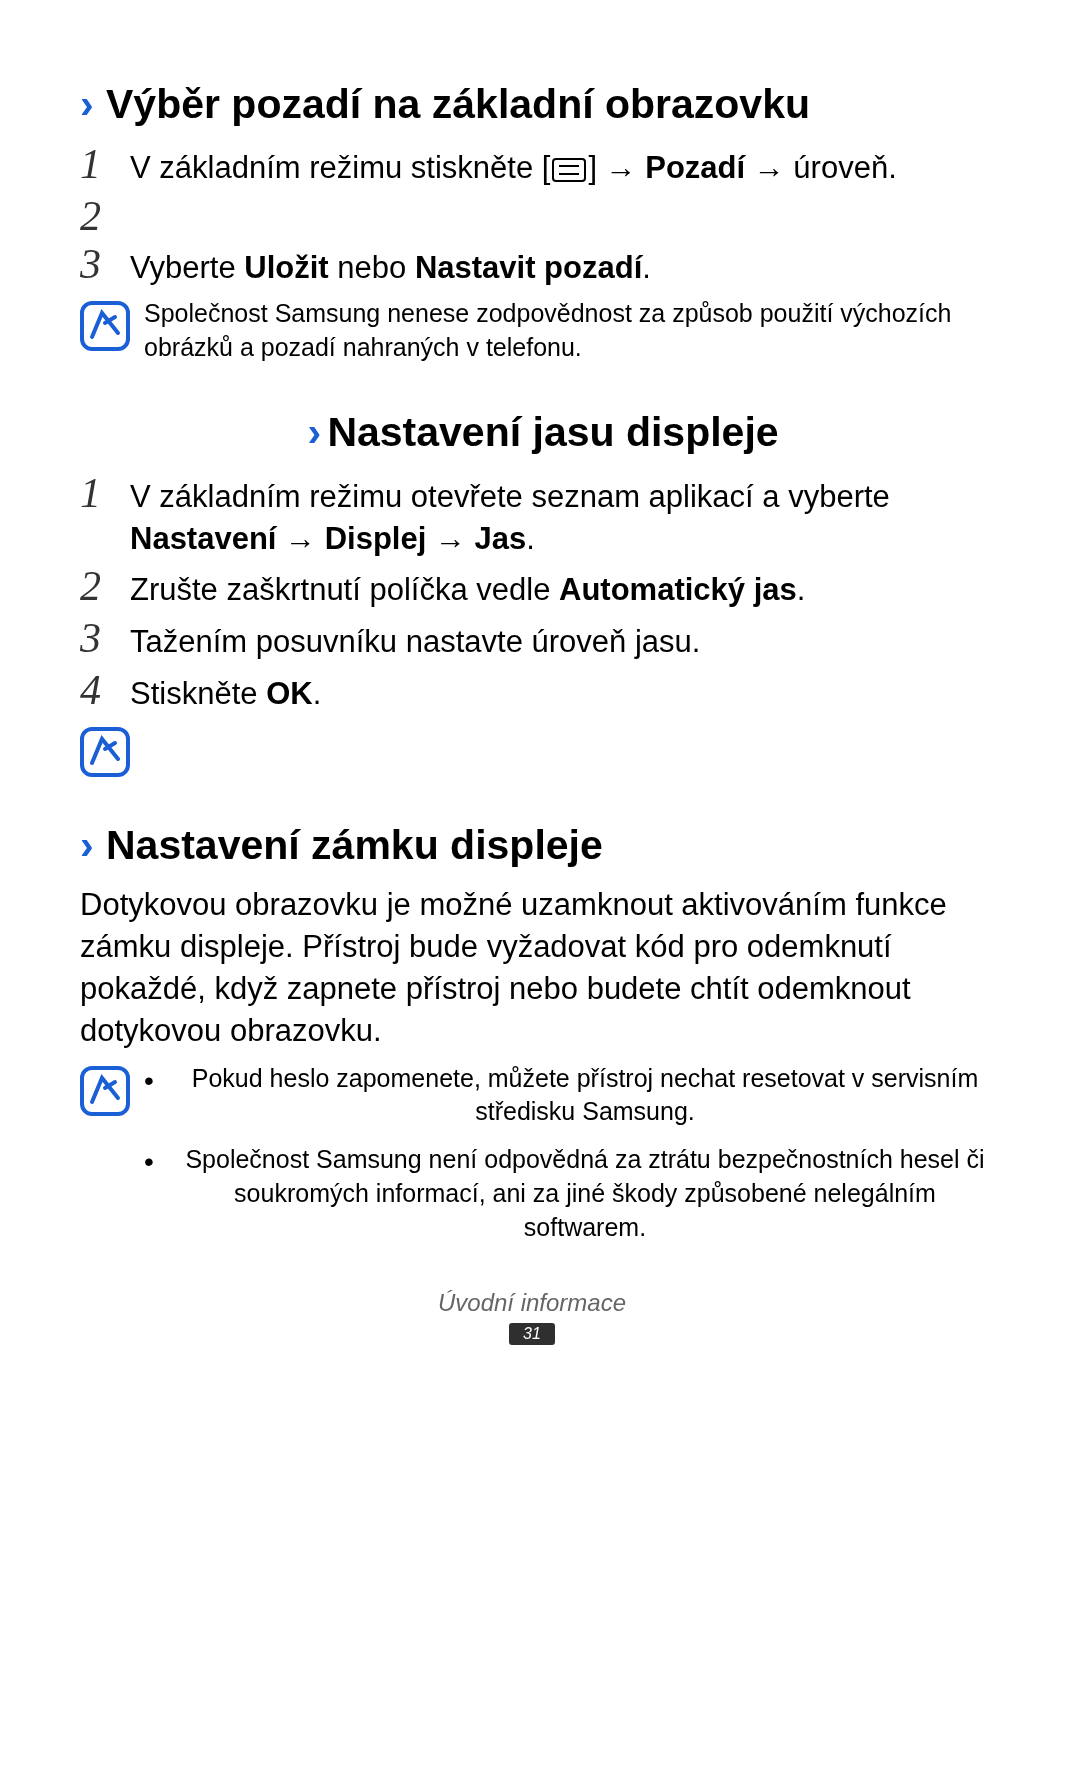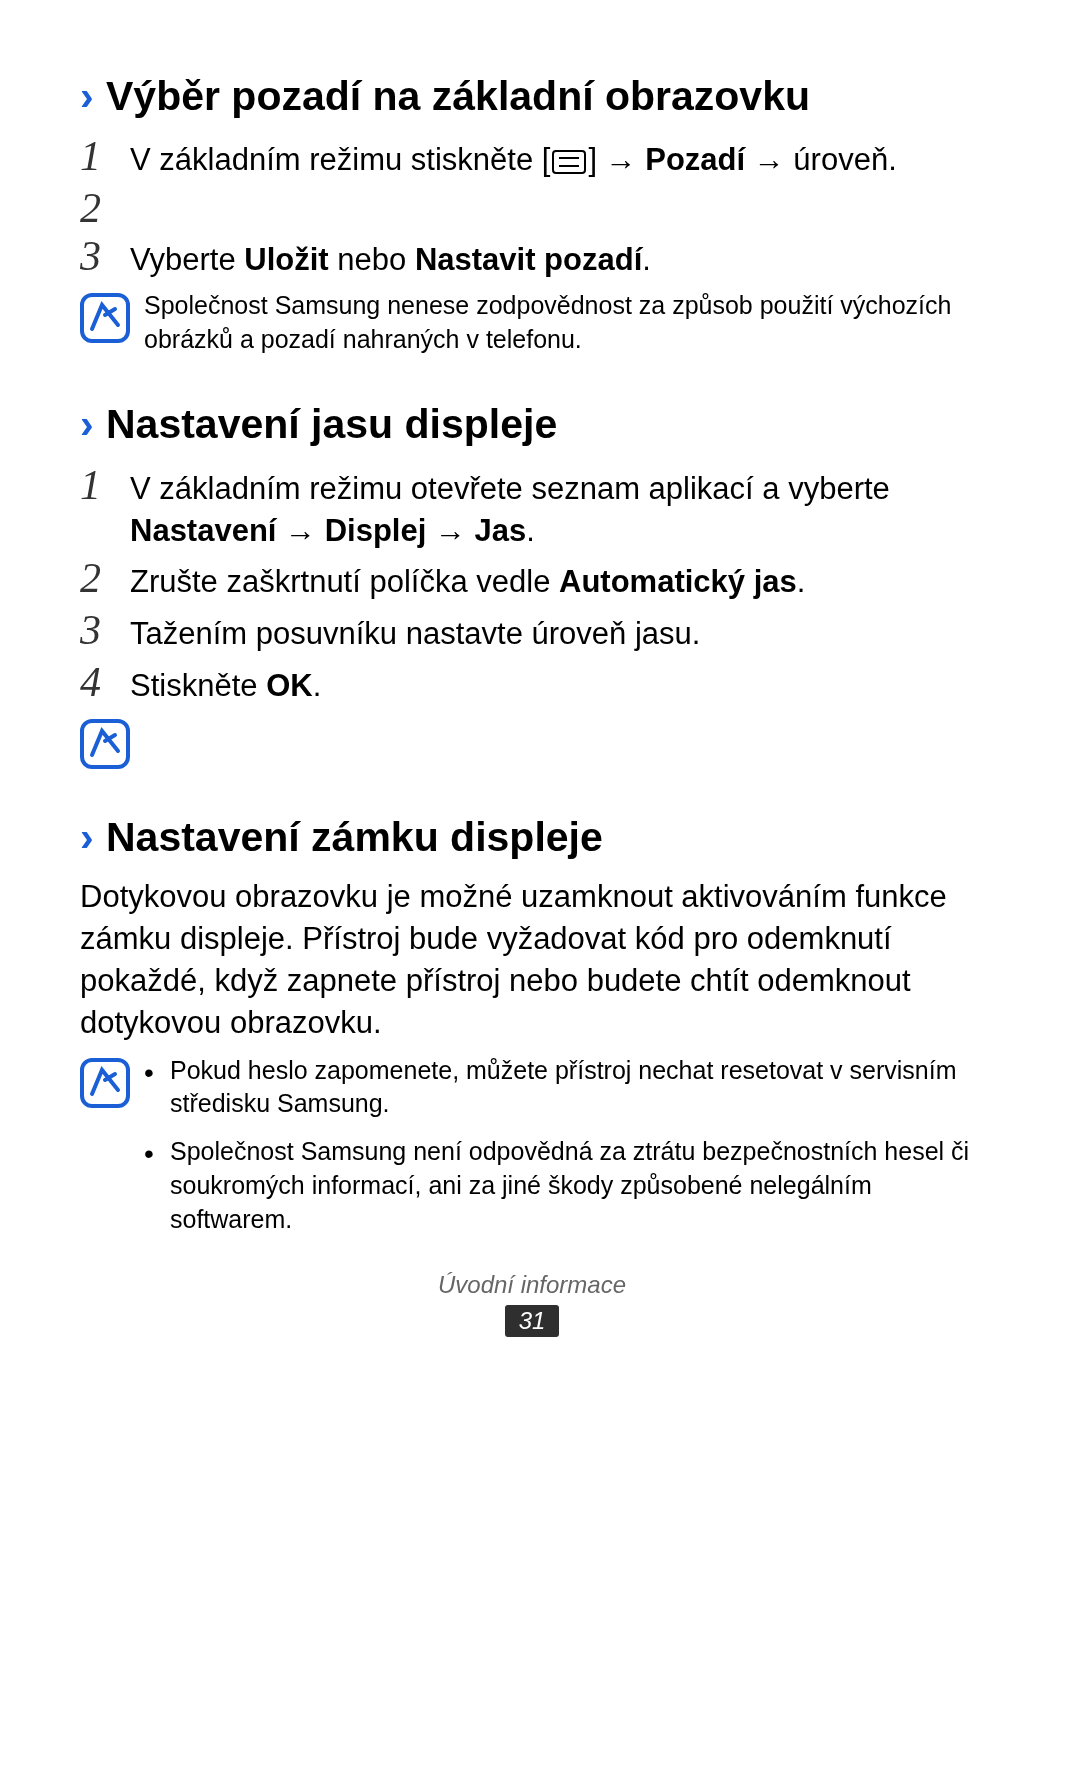--- a/index.html
+++ b/index.html
@@ -5,21 +5,21 @@
   html, body {
     margin: 0;
     padding: 0;
     background: #fff;
     font-family: "Segoe UI", "Helvetica Neue", Arial, sans-serif;
     color: #000;
   }
   .page {
     width: 1080px;
     height: 1365px;
-    margin: 0 auto;
+    margin: 8px auto;
     box-sizing: border-box;
     padding: 70px 80px 40px 80px;
     position: relative;
   }
   .h2 {
     font-size: 41px;
     font-weight: 700;
     margin: 0 0 12px 0;
     line-height: 1.3;
   }
@@ -84,29 +84,30 @@
   }
   .blist {
     margin: 0;
     padding: 0;
     list-style: none;
   }
   .blist li {
     position: relative;
     padding-left: 26px;
     margin-bottom: 14px;
+    text-align: center;
   }
   .blist li::before {
     content: "•";
     position: absolute;
     left: 0;
     top: 0;
     font-size: 28px;
   }
-  .block-top1 { margin-top: 42px; }
+  .block-top1 { margin-top: 42px; text-align: center; }
   .block-top2 { margin-top: 42px; }
   .para {
     font-size: 31px;
     line-height: 1.35;
     margin: 4px 0 10px 0;
   }
 
   .footer {
     position: absolute;
     left: 0;
@@ -117,21 +118,21 @@
   .footer-label {
     font-style: italic;
     color: #666;
     font-size: 24px;
     margin-bottom: 6px;
   }
   .page-num {
     display: inline-block;
     background: #2f2f2f;
     color: #fff;
-    font-size: 24px;
+    font-size: 16px;
     font-style: italic;
     padding: 2px 14px;
     border-radius: 3px;
   }
 </style>
 </head>
 <body>
 
 <div class="page">
 

